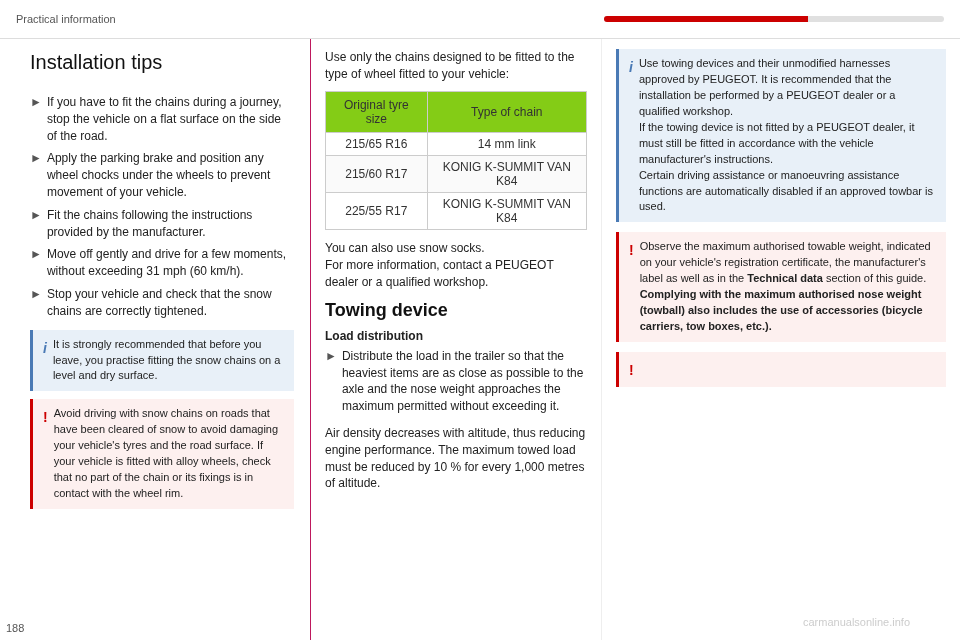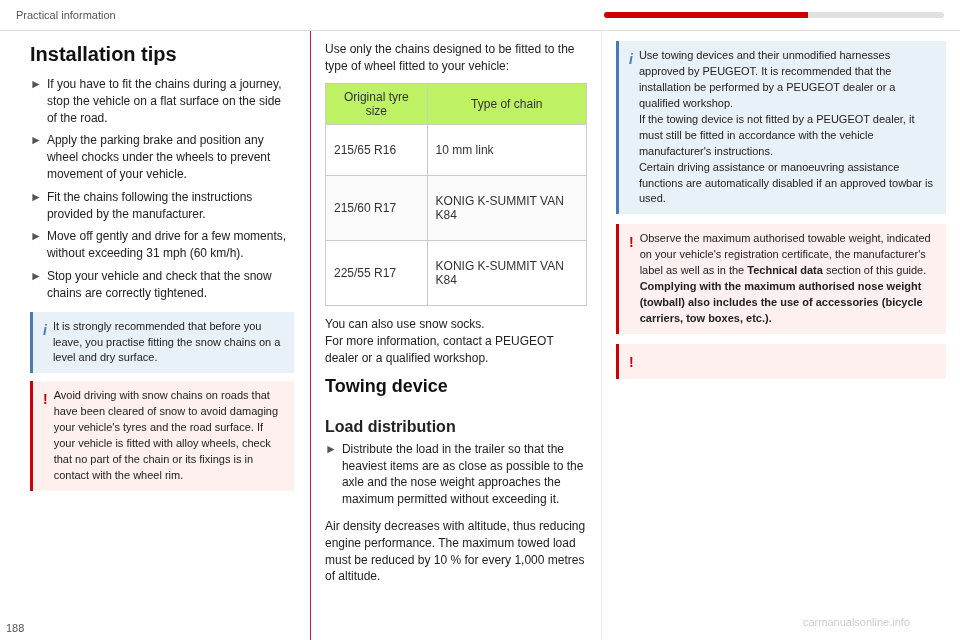--- a/index.html
+++ b/index.html
@@ -13,21 +13,21 @@
       overflow: hidden;
       position: relative;
     }
 
     
     .header-bar {
       display: flex;
       align-items: center;
       padding: 4px 16px;
       border-bottom: 1px solid #ddd;
-      height: 31px;
+      height: 39px;
     }
     .header-title {
       font-size: 11px;
       color: #555;
       flex: 1;
     }
     .header-progress {
       height: 6px;
       width: 340px;
       background: #e0e0e0;
@@ -68,22 +68,22 @@
     
     .right-col {
       flex: 1;
       padding: 10px 14px;
       overflow: hidden;
     }
 
     
     .section-title {
       font-size: 20px;
-      font-weight: bold;
-      margin-bottom: 10px;
+      font-weight: normal;
+      margin-bottom: 20px;
       color: #111;
     }
 
     
     .bullet-list {
       list-style: none;
       padding: 0;
       margin-bottom: 10px;
     }
     .bullet-list li {
@@ -141,48 +141,48 @@
     }
 
     
     .chain-table {
       width: 100%;
       border-collapse: collapse;
       margin-bottom: 10px;
       font-size: 12px;
     }
     .chain-table th {
-      background: #bef264;
+      background: #84cc16;
       border: 1px solid #ccc;
       padding: 6px 8px;
       text-align: center;
       font-weight: normal;
       color: #333;
     }
     .chain-table td {
       border: 1px solid #ccc;
-      padding: 18px 8px;
-      text-align: left;
+      padding: 4px 8px;
+      text-align: center;
       color: #333;
     }
     .chain-table tbody tr:nth-child(even) {
       background: #fafafa;
     }
 
     
     .towing-title {
       font-size: 18px;
       font-weight: bold;
-      margin-bottom: 21px;
+      margin-bottom: 8px;
       color: #111;
     }
     .load-subtitle {
       font-weight: bold;
       margin-bottom: 5px;
-      font-size: 16px;
+      font-size: 12px;
     }
 
     .page-number {
       position: absolute;
       bottom: 6px;
       left: 6px;
       font-size: 11px;
       color: #555;
     }
 
@@ -252,21 +252,21 @@
     <table class="chain-table">
       <thead>
         <tr>
           <th>Original tyre size</th>
           <th>Type of chain</th>
         </tr>
       </thead>
       <tbody id="chain-table-body">
       <tr>
             <td>215/65 R16</td>
-            <td>10 mm link</td>
+            <td>14 mm link</td>
           </tr>
           <tr>
             <td>215/60 R17</td>
             <td>KONIG K-SUMMIT VAN K84</td>
           </tr>
           <tr>
             <td>225/55 R17</td>
             <td>KONIG K-SUMMIT VAN K84</td>
           </tr>
         </tbody>

